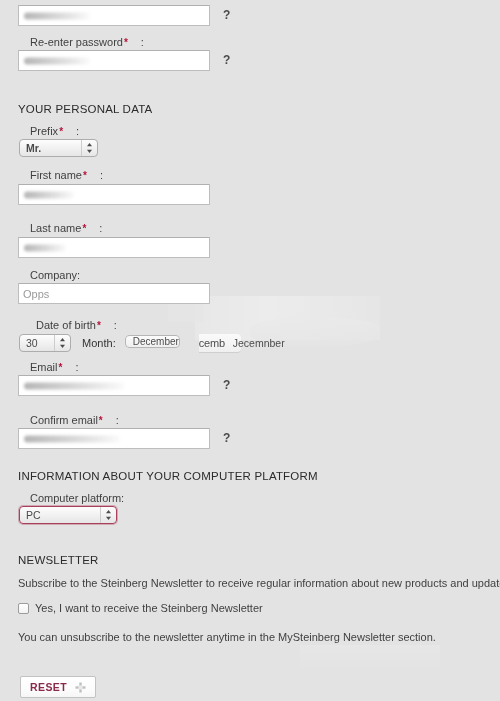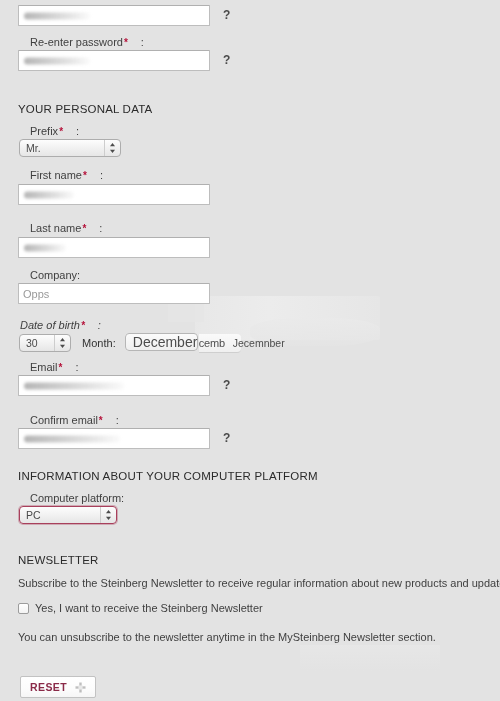--- a/index.html
+++ b/index.html
@@ -138,39 +138,39 @@
     justify-content: center;
     line-height: 6px;
     font-size: 7px;
     color: #4c4c4c;
   }
   .sel.err {
     border-color: #a8405c;
     box-shadow: 0 0 0 1px rgba(168,64,92,.35);
   }
 
-  .sel-prefix { width: 102px; }
+  .sel-prefix { width: 79px; font-weight: bold; }
   .sel-day    { width: 52px; }
   .sel-pc     { width: 98px; }
 
   
   .month-wrap {
     display: inline-block;
     vertical-align: middle;
     position: relative;
     height: 18px;
   }
   .month-box {
     box-sizing: border-box;
     width: 94px;
     height: 18px;
     border: 1px solid #b6b6b6;
     border-radius: 4px;
     background: linear-gradient(180deg,#fbfbfb,#efefef);
-    font-size: 14px;
+    font-size: 10px;
     color: #4d4d4d;
     line-height: 16px;
     padding-left: 7px;
     overflow: hidden;
     white-space: nowrap;
     position: relative;
     z-index: 2;
   }
   .month-ghost {
     position: absolute;
@@ -313,21 +313,21 @@
     <span class="blur-ink" style="width:42px;"></span>
   </div>
 
   <div class="row" style="position:absolute; left:18px; top:268px;">
     <span class="label">Company:</span>
   </div>
   <div class="row" style="position:absolute; left:18px; top:283px;">
     <input class="textfield placeholder-like" type="text" value="Opps" style="">
   </div>
 
-  <div class="row" style="position:absolute; left:8px; top:318px;font-style:italic;">
+  <div class="row" style="position:absolute; left:24px; top:318px;">
     <span class="label">Date of birth</span><span class="req">*</span><span class="label" style="display:inline;">:</span>
   </div>
   <div class="row" style="position:absolute; left:19px; top:334px; white-space:nowrap;">
     <span class="sel sel-day">
       <span class="sel-val">30</span>
       <span class="stepper">
         <svg width="7" height="12" viewBox="0 0 7 12">
           <polygon points="3.5,1 6,4.3 1,4.3" fill="#4c4c4c"></polygon>
           <polygon points="3.5,11 6,7.7 1,7.7" fill="#4c4c4c"></polygon>
         </svg>

